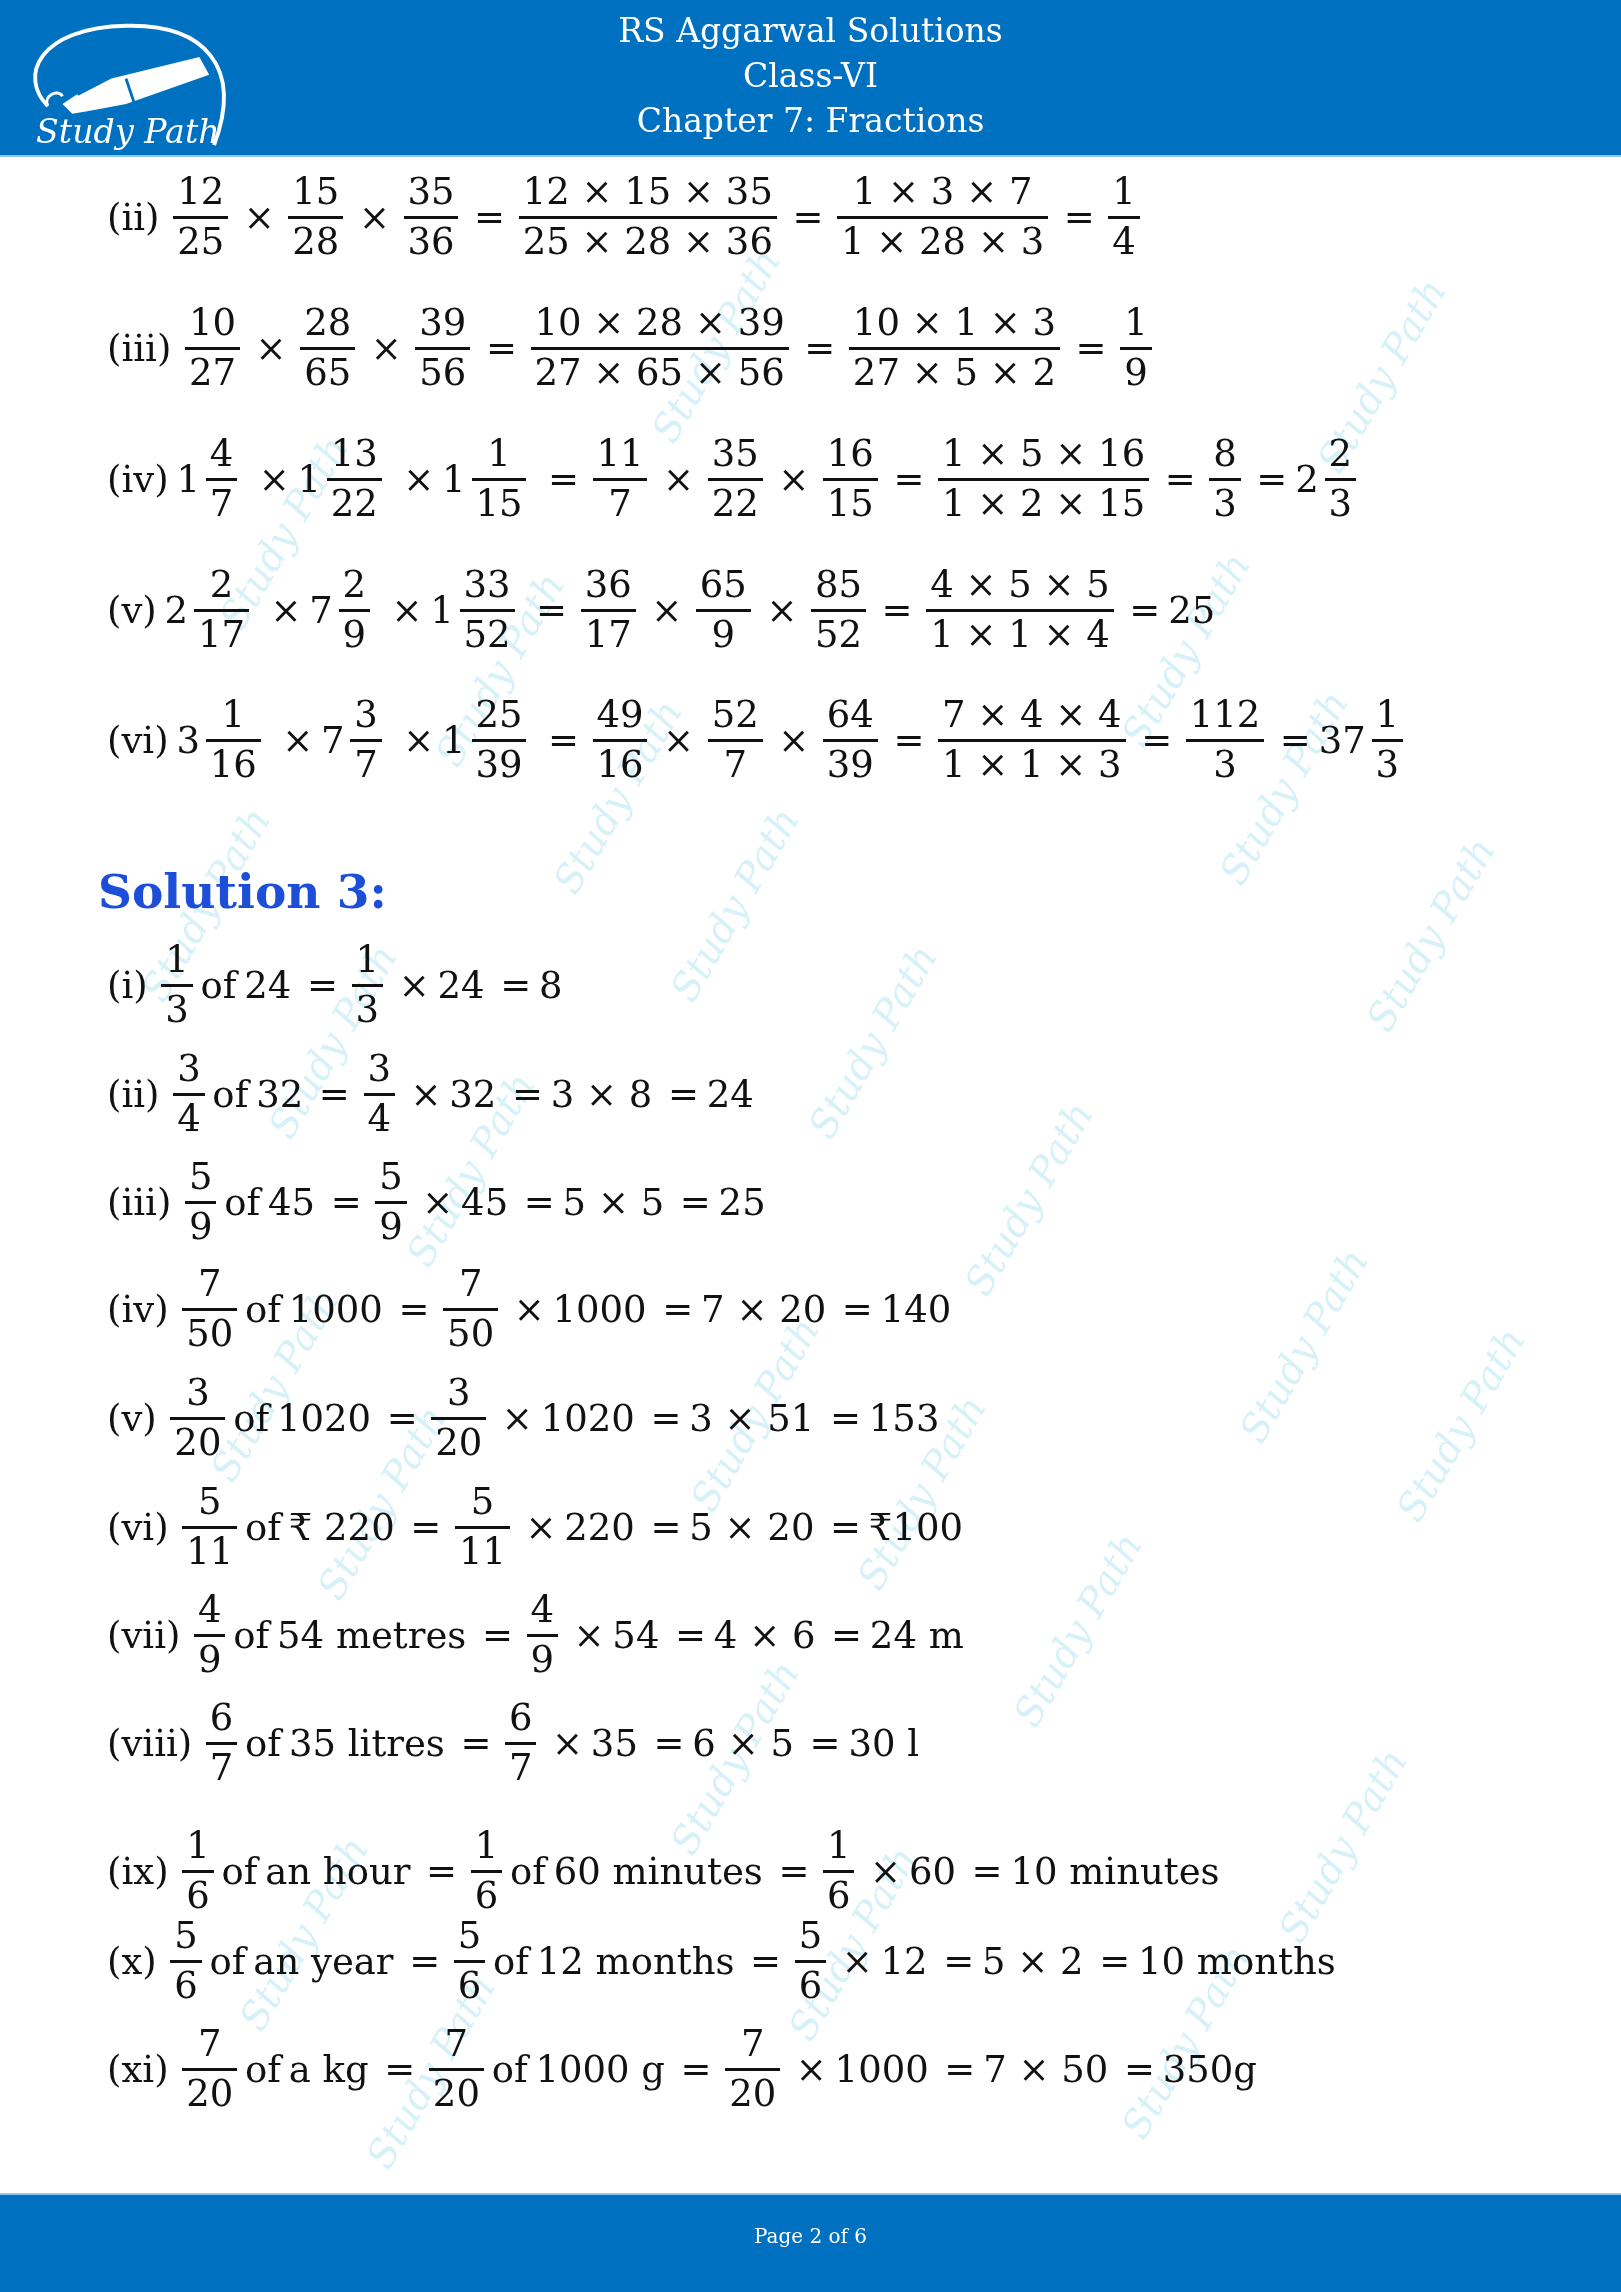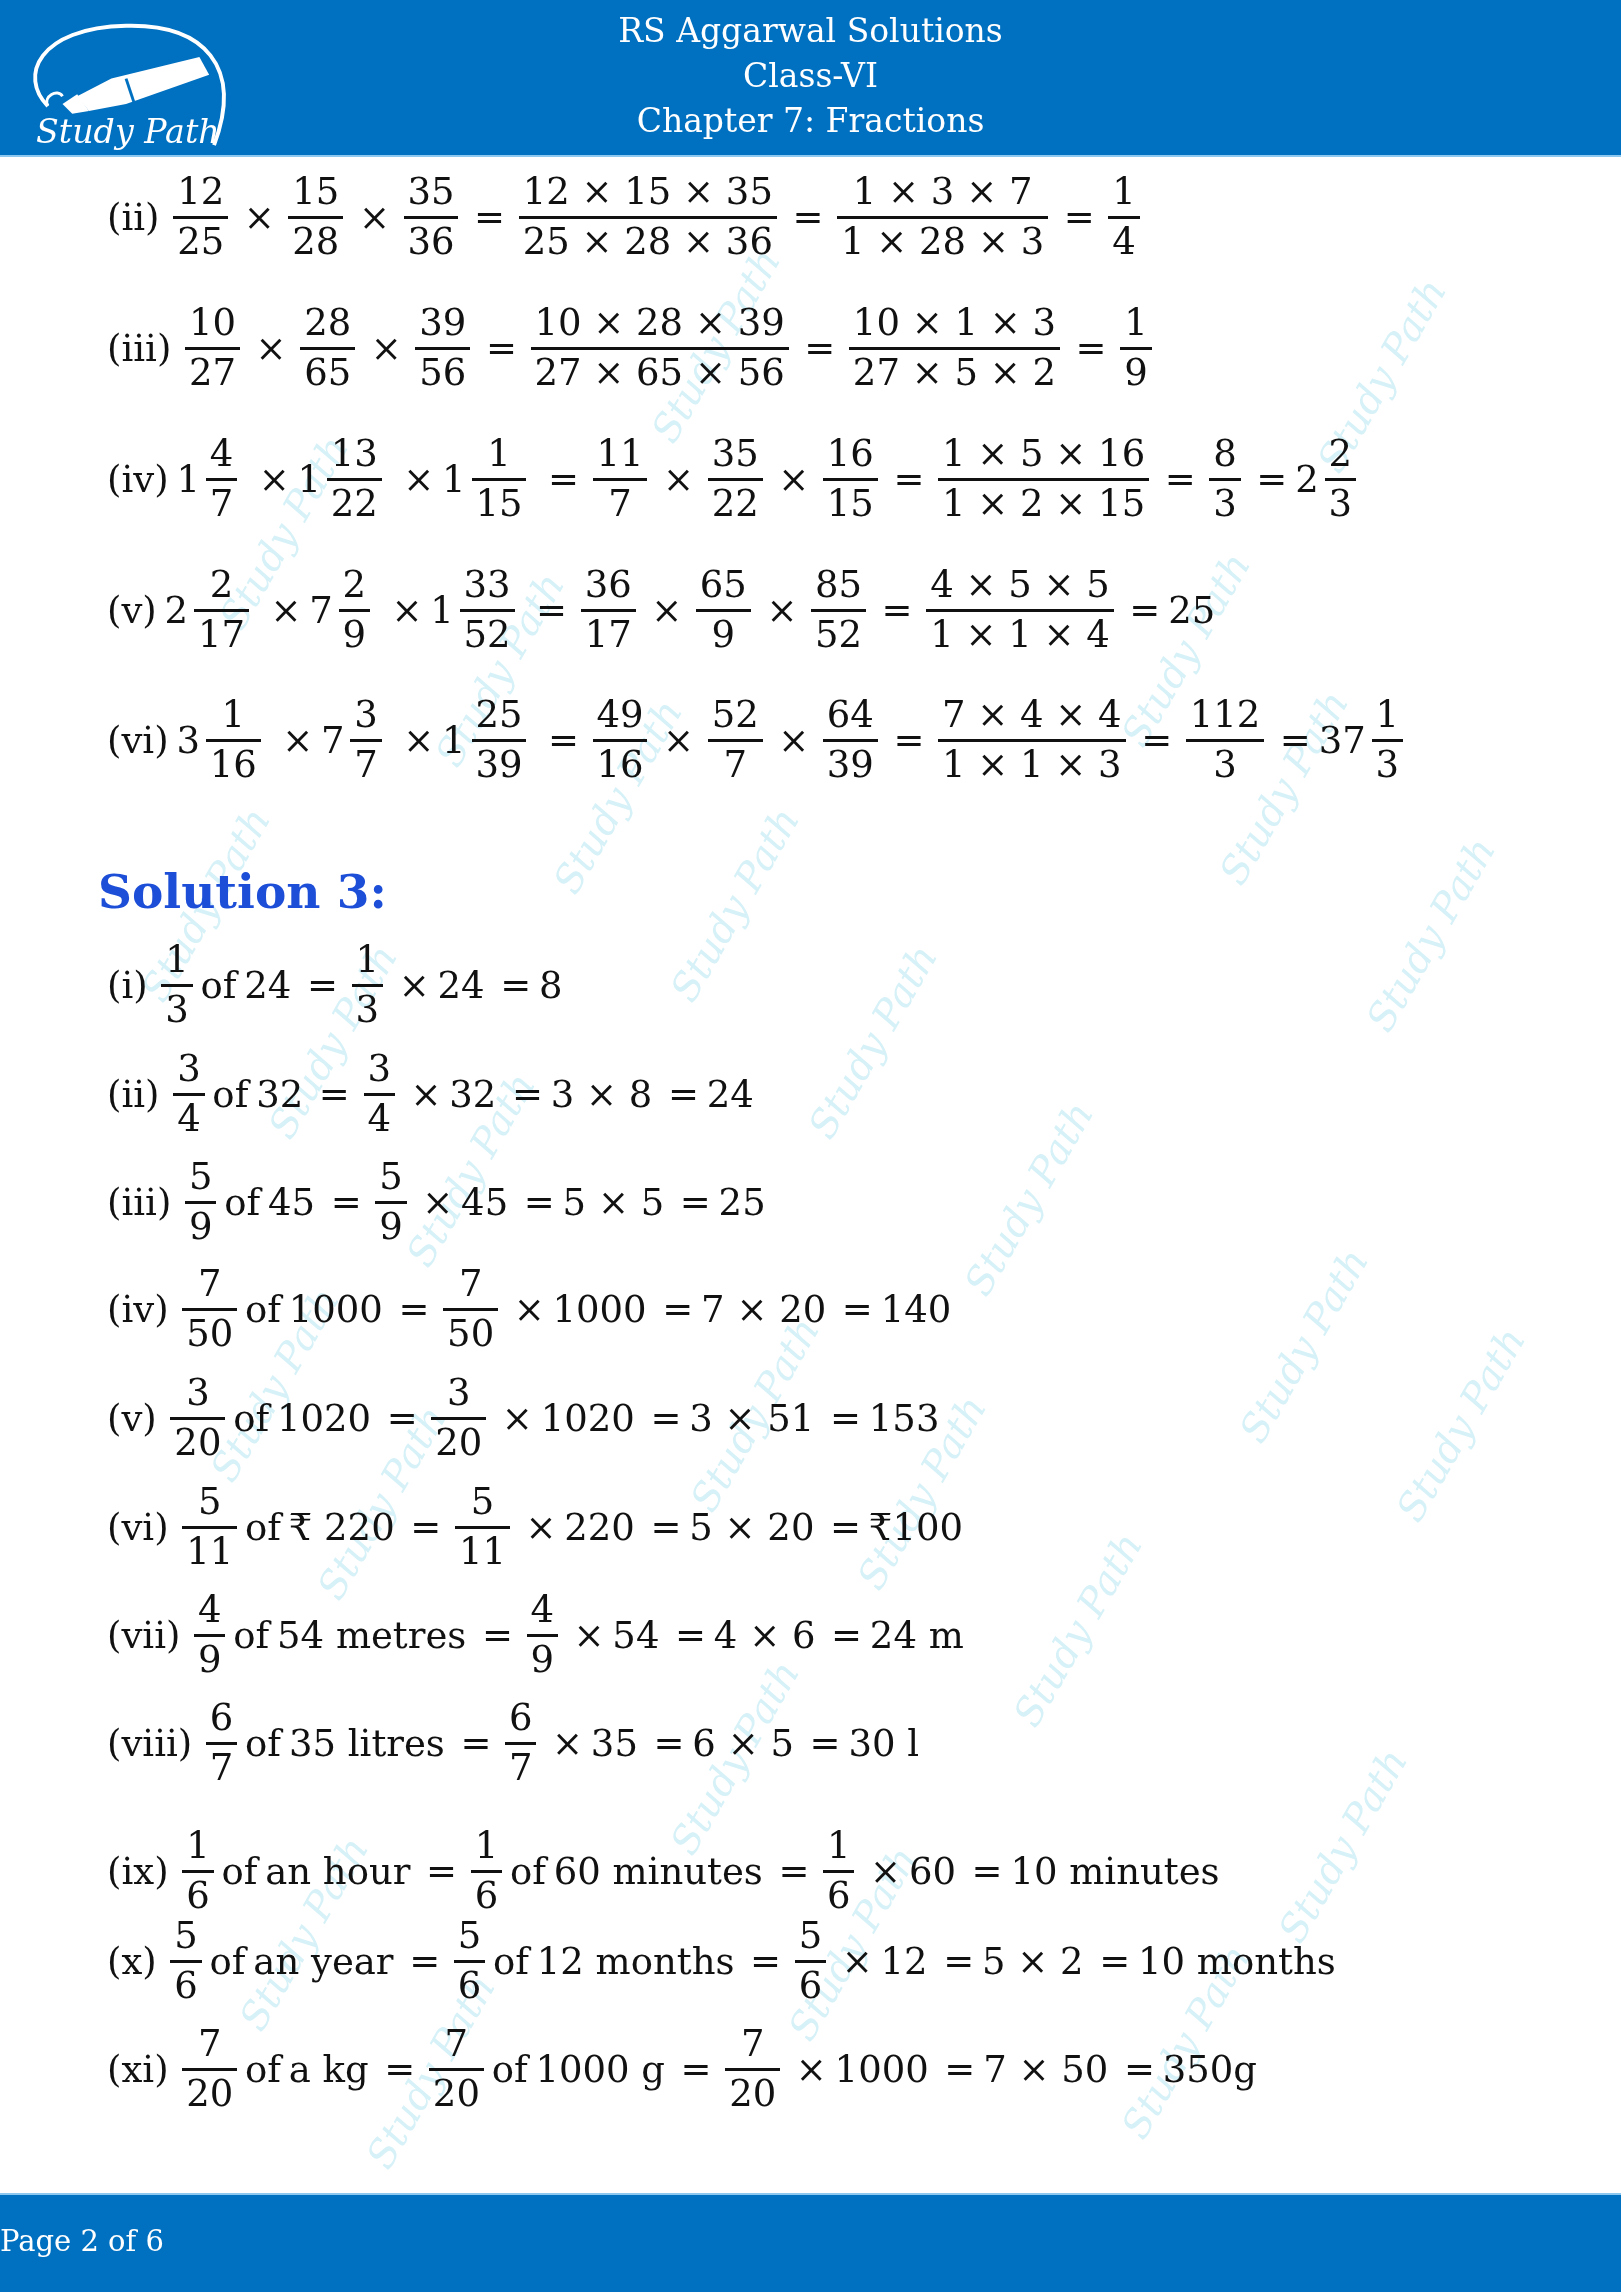--- a/index.html
+++ b/index.html
@@ -5,22 +5,22 @@
   html, body { margin:0; padding:0; }
   body { width:1621px; height:2293px; position:relative; background:#ffffff; overflow:hidden;
          font-family:"DejaVu Serif", "Liberation Serif", serif; color:#111; }
   .header { position:absolute; left:0; top:0; width:1621px; height:155px; background:#0070c0;
             border-bottom:2.9px solid #8cc8ef; }
   .header-titles { position:absolute; left:0; right:0; top:7.8px; text-align:center; color:#fff;
                    font-family:"DejaVu Serif", serif; font-size:33px; line-height:45px; }
   .logo { position:absolute; left:17.6px; top:17.6px; width:221px; height:132px; }
   .footer { position:absolute; left:0; top:2193px; width:1621px; height:100px; background:#0070c0;
             border-top:2.9px solid #8cc8ef; }
-  .footer-text { position:absolute; left:0; right:0; top:29px; color:#fff;
-                 font-size:29px; font-family:"DejaVu Serif", serif; }
+  .footer-text { position:absolute; left:0; right:0; top:29px; text-align:center; color:#fff;
+                 font-size:20px; font-family:"DejaVu Serif", serif; }
   .watermark { position:absolute; color:#d6f1f7; font-family:"DejaVu Serif", serif; font-style:italic;
                font-size:39px; transform:rotate(-60deg); white-space:nowrap; pointer-events:none; }
   .row { position:absolute; left:107px; display:flex; align-items:center; font-size:37px;
          white-space:nowrap; line-height:1; }
   .row > span { margin-right:7.8px; }
   .label { margin-right:9.8px; }
   .frac { display:inline-flex; flex-direction:column; align-items:center; vertical-align:middle;
           margin:0 5.9px; }
   .frac .num, .frac .den { display:block; padding:0 3.9px; line-height:1.05; }
   .frac .bar { display:block; width:100%; height:2.9px; background:#111; margin:3.9px 0; }

